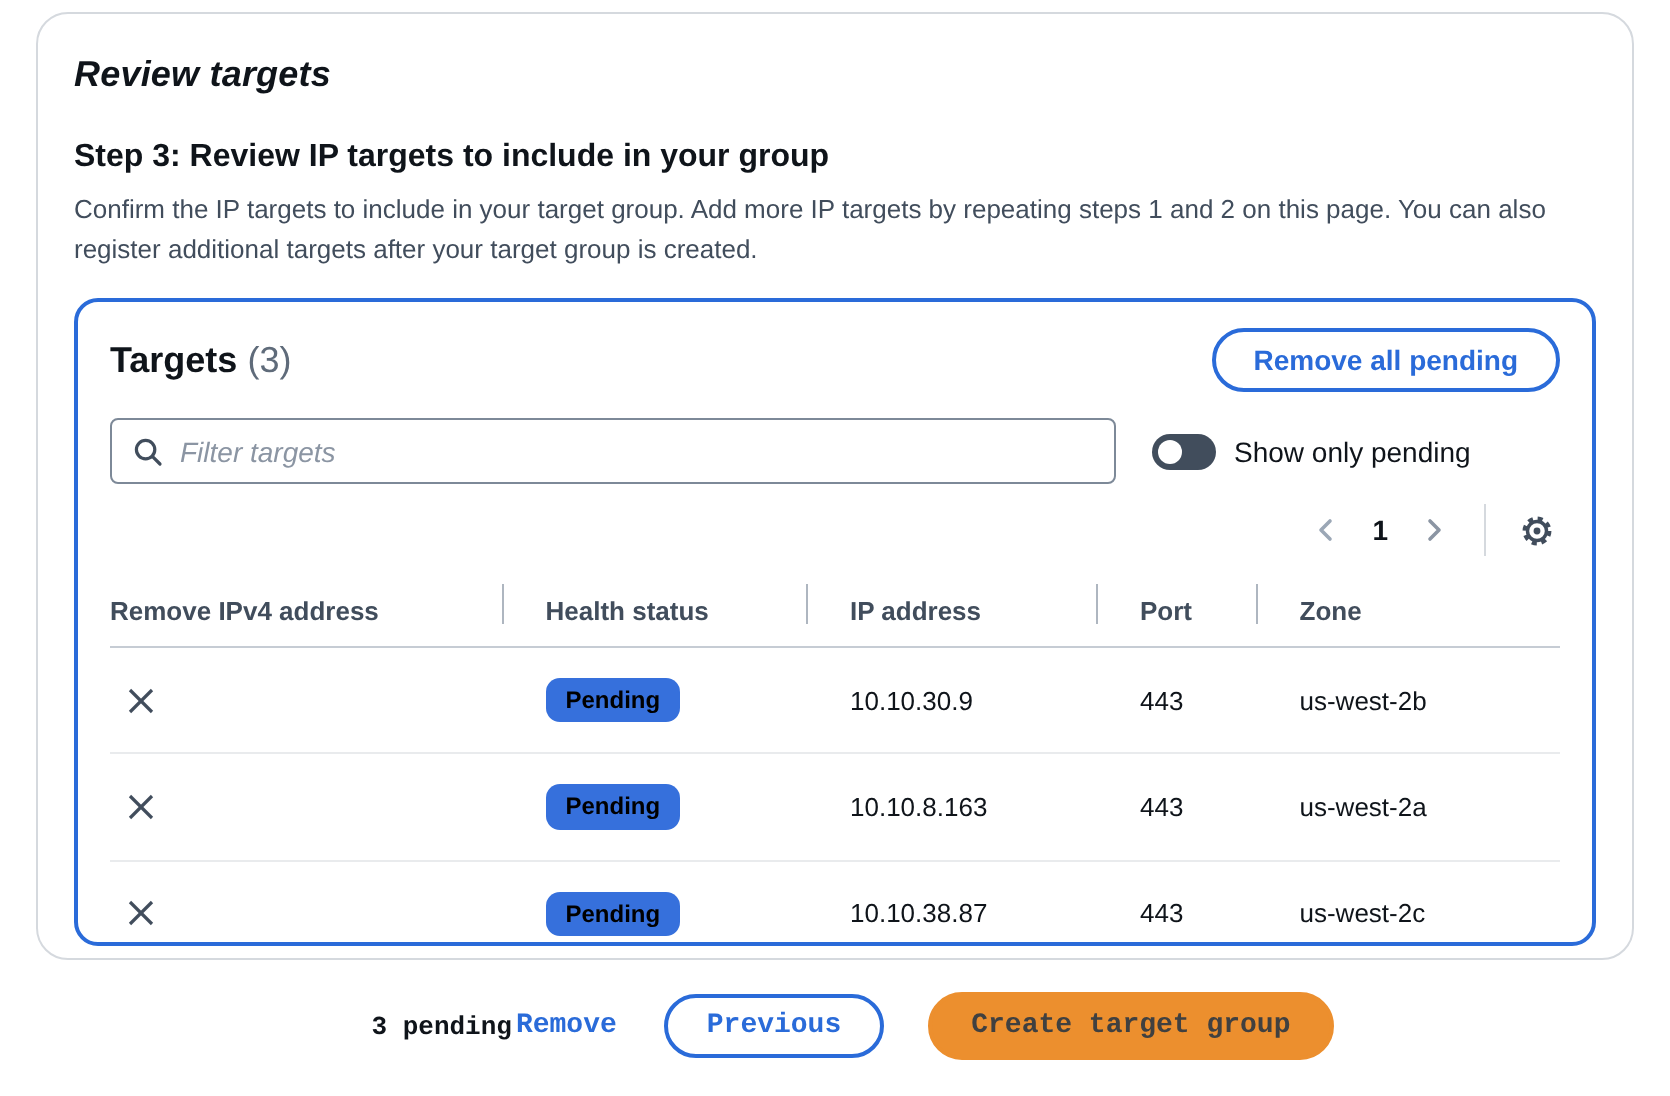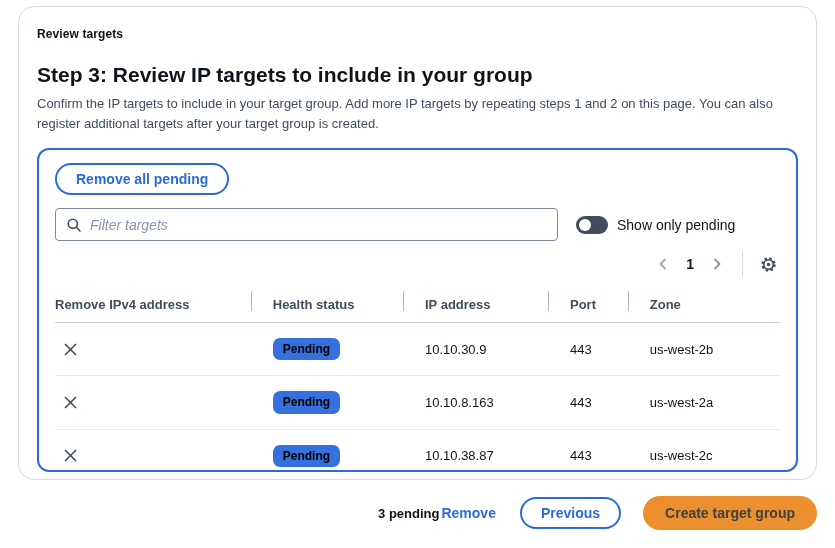--- a/index.html
+++ b/index.html
@@ -16,22 +16,22 @@
   }
   *{box-sizing:border-box;margin:0;padding:0;}
   html,body{width:835px;height:548px;background:#ffffff;overflow:hidden;}
   body{font-family:"Liberation Sans","DejaVu Sans",sans-serif;color:var(--text-dark);}
 
   .card{
     position:absolute;left:18px;top:6px;width:799px;height:474px;
     background:#fff;border:1px solid var(--card-border);border-radius:16px;
     padding:20px 18px 18px 18px;
   }
-  .page-title{font-size:12px;font-weight:bold;letter-spacing:.1px;}
-  .step-heading{font-size:21px;font-weight:bold;margin-top:22px;}
+  .page-title{font-size:18px;font-weight:bold;letter-spacing:.1px;font-style:italic;}
+  .step-heading{font-size:16px;font-weight:bold;margin-top:22px;}
   .step-desc{
     font-size:13px;color:var(--text-gray);margin-top:7px;line-height:1.5;
     max-width:760px;
   }
 
   .panel{
     margin-top:15px;border:2px solid var(--accent);border-radius:12px;
     padding:13px 16px 0 16px;height:324px;position:relative;
   }
   .panel-header{display:flex;align-items:center;justify-content:space-between;}
@@ -102,40 +102,44 @@
   .col-zone{width:21%;}
 
   .x-btn{background:none;border:none;cursor:pointer;padding:2px;display:flex;align-items:center;margin-left:6px;}
   .badge{
     display:inline-block;background:var(--badge);color:#000000;font-size:12px;font-weight:bold;
     padding:4px 10px;border-radius:7px;line-height:1.2;
   }
 
   .footer{
     position:absolute;left:18px;right:18px;top:496px;
-    display:flex;align-items:center;justify-content:flex-end;
+    display:flex;align-items:center;justify-content:center;font-family:Liberation Mono, monospace;
   }
   .pending-summary{font-size:13px;font-weight:bold;padding-left:18px;}
   .footer-actions{display:flex;align-items:center;gap:22px;}
   .link-btn{
     background:none;border:none;color:var(--accent);font-size:14px;font-weight:bold;
     cursor:pointer;font-family:inherit;padding:4px 2px;
   }
   svg{display:block;}
 </style>
 </head>
 <body>
 
 <div class="card">
   <div class="page-title">Review targets</div>
   <div class="step-heading">Step 3: Review IP targets to include in your group</div>
   <div class="step-desc">Confirm the IP targets to include in your target group. Add more IP targets by repeating steps 1 and 2 on this page. You can also register additional targets after your target group is created.</div>
 
   <div class="panel">
     <div class="panel-header">
+      <div class="panel-title">
+        <span>Targets</span>
+        <span class="count">(3)</span>
+      </div>
       <button class="btn btn-secondary">Remove all pending</button>
     </div>
 
     <div class="filter-row">
       <div class="filter-box">
         <span>
           <svg width="16" height="16" viewBox="0 0 16 16">
               <circle cx="6.8" cy="6.8" r="4.6" fill="none" stroke="#414d5c" stroke-width="1.6"></circle>
               <line x1="10.3" y1="10.3" x2="14" y2="14" stroke="#414d5c" stroke-width="1.6" stroke-linecap="round"></line>
             </svg>

